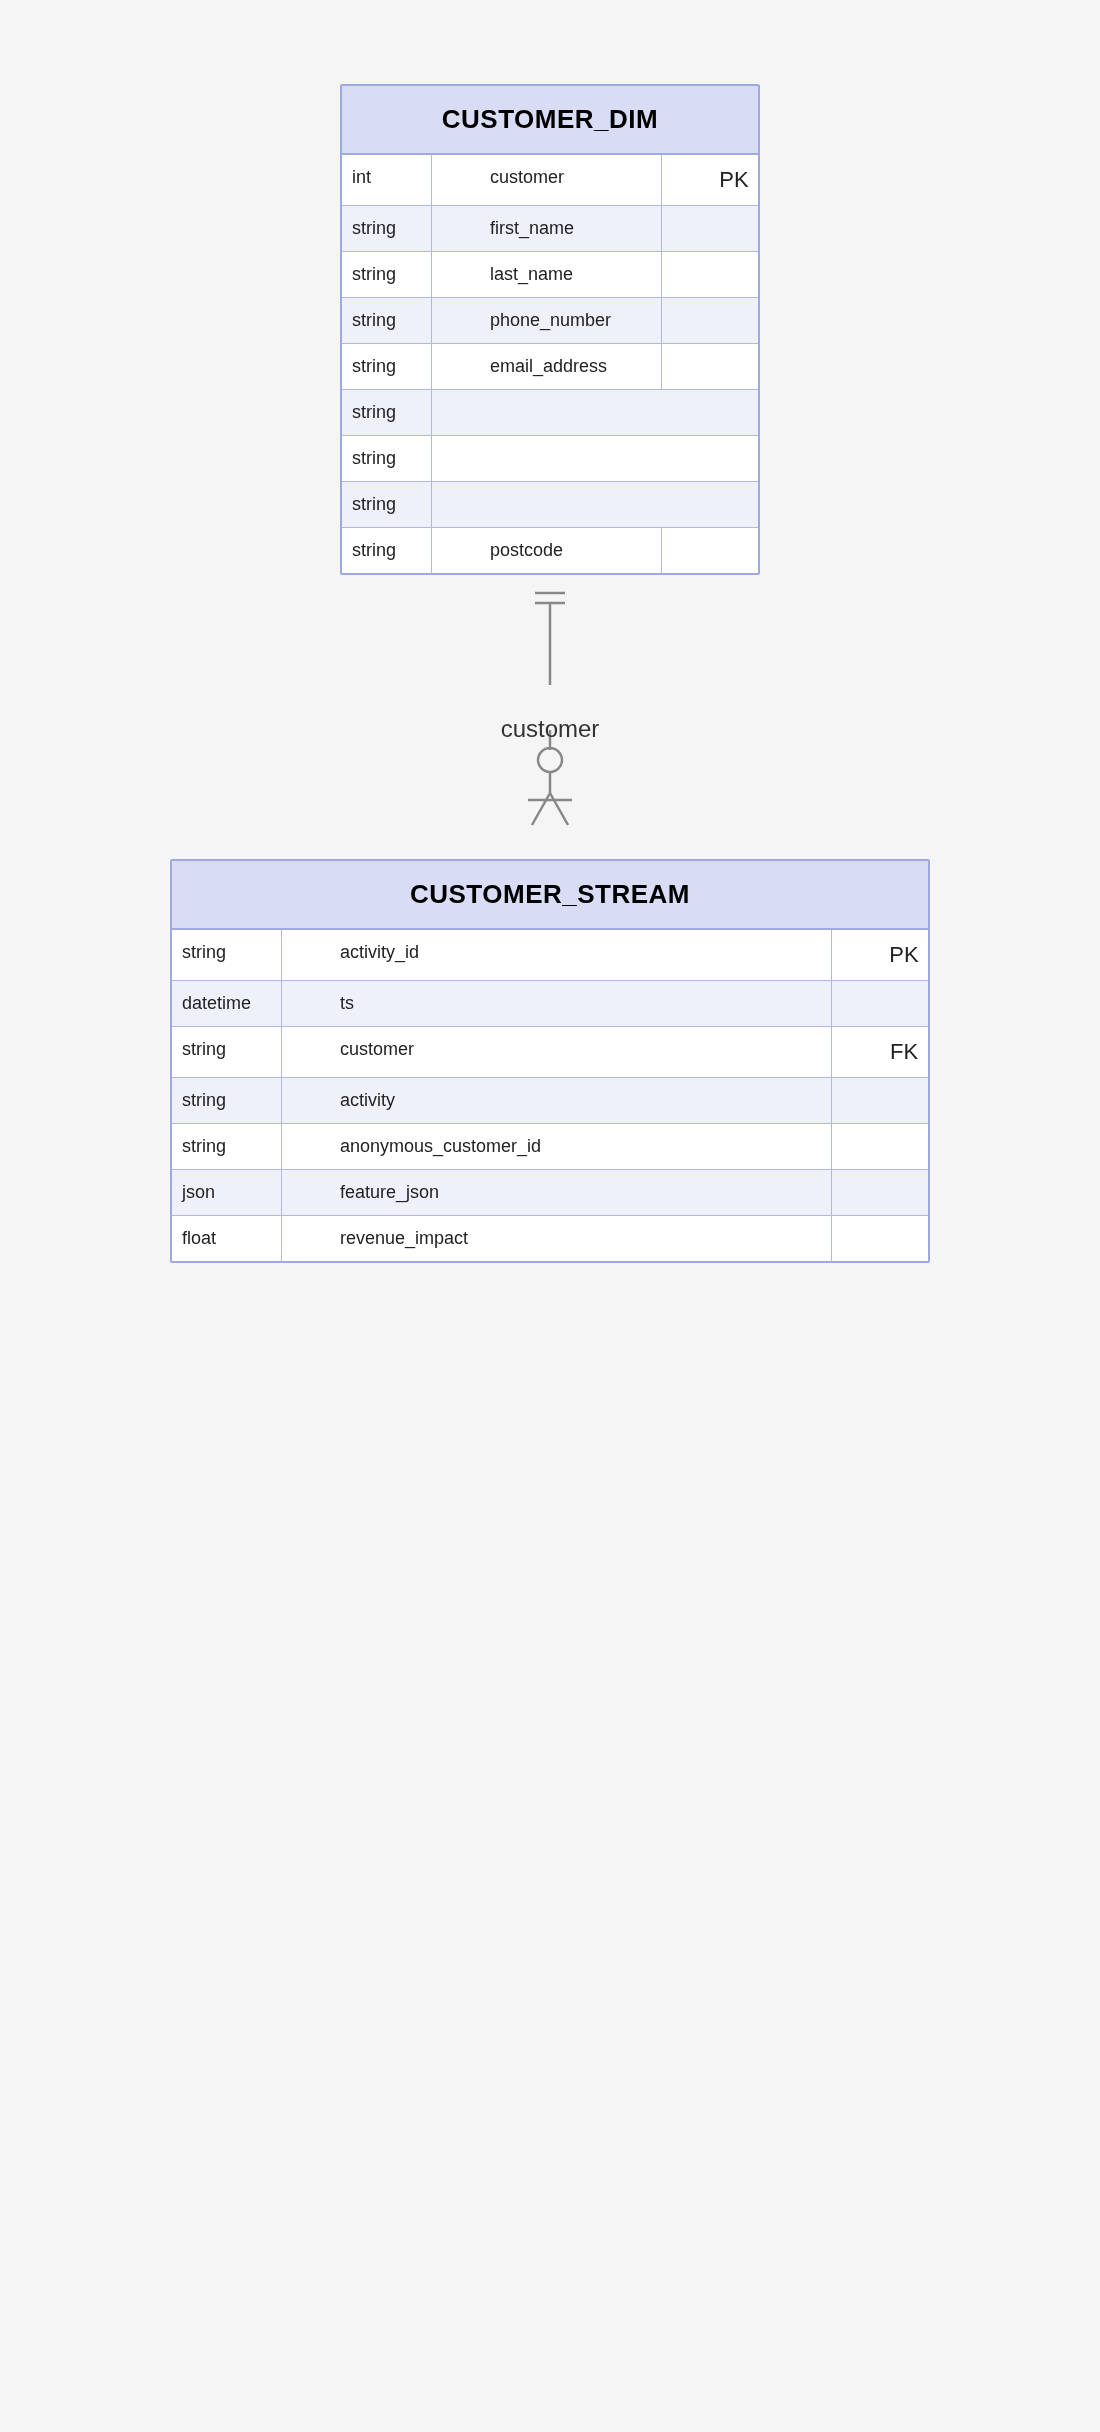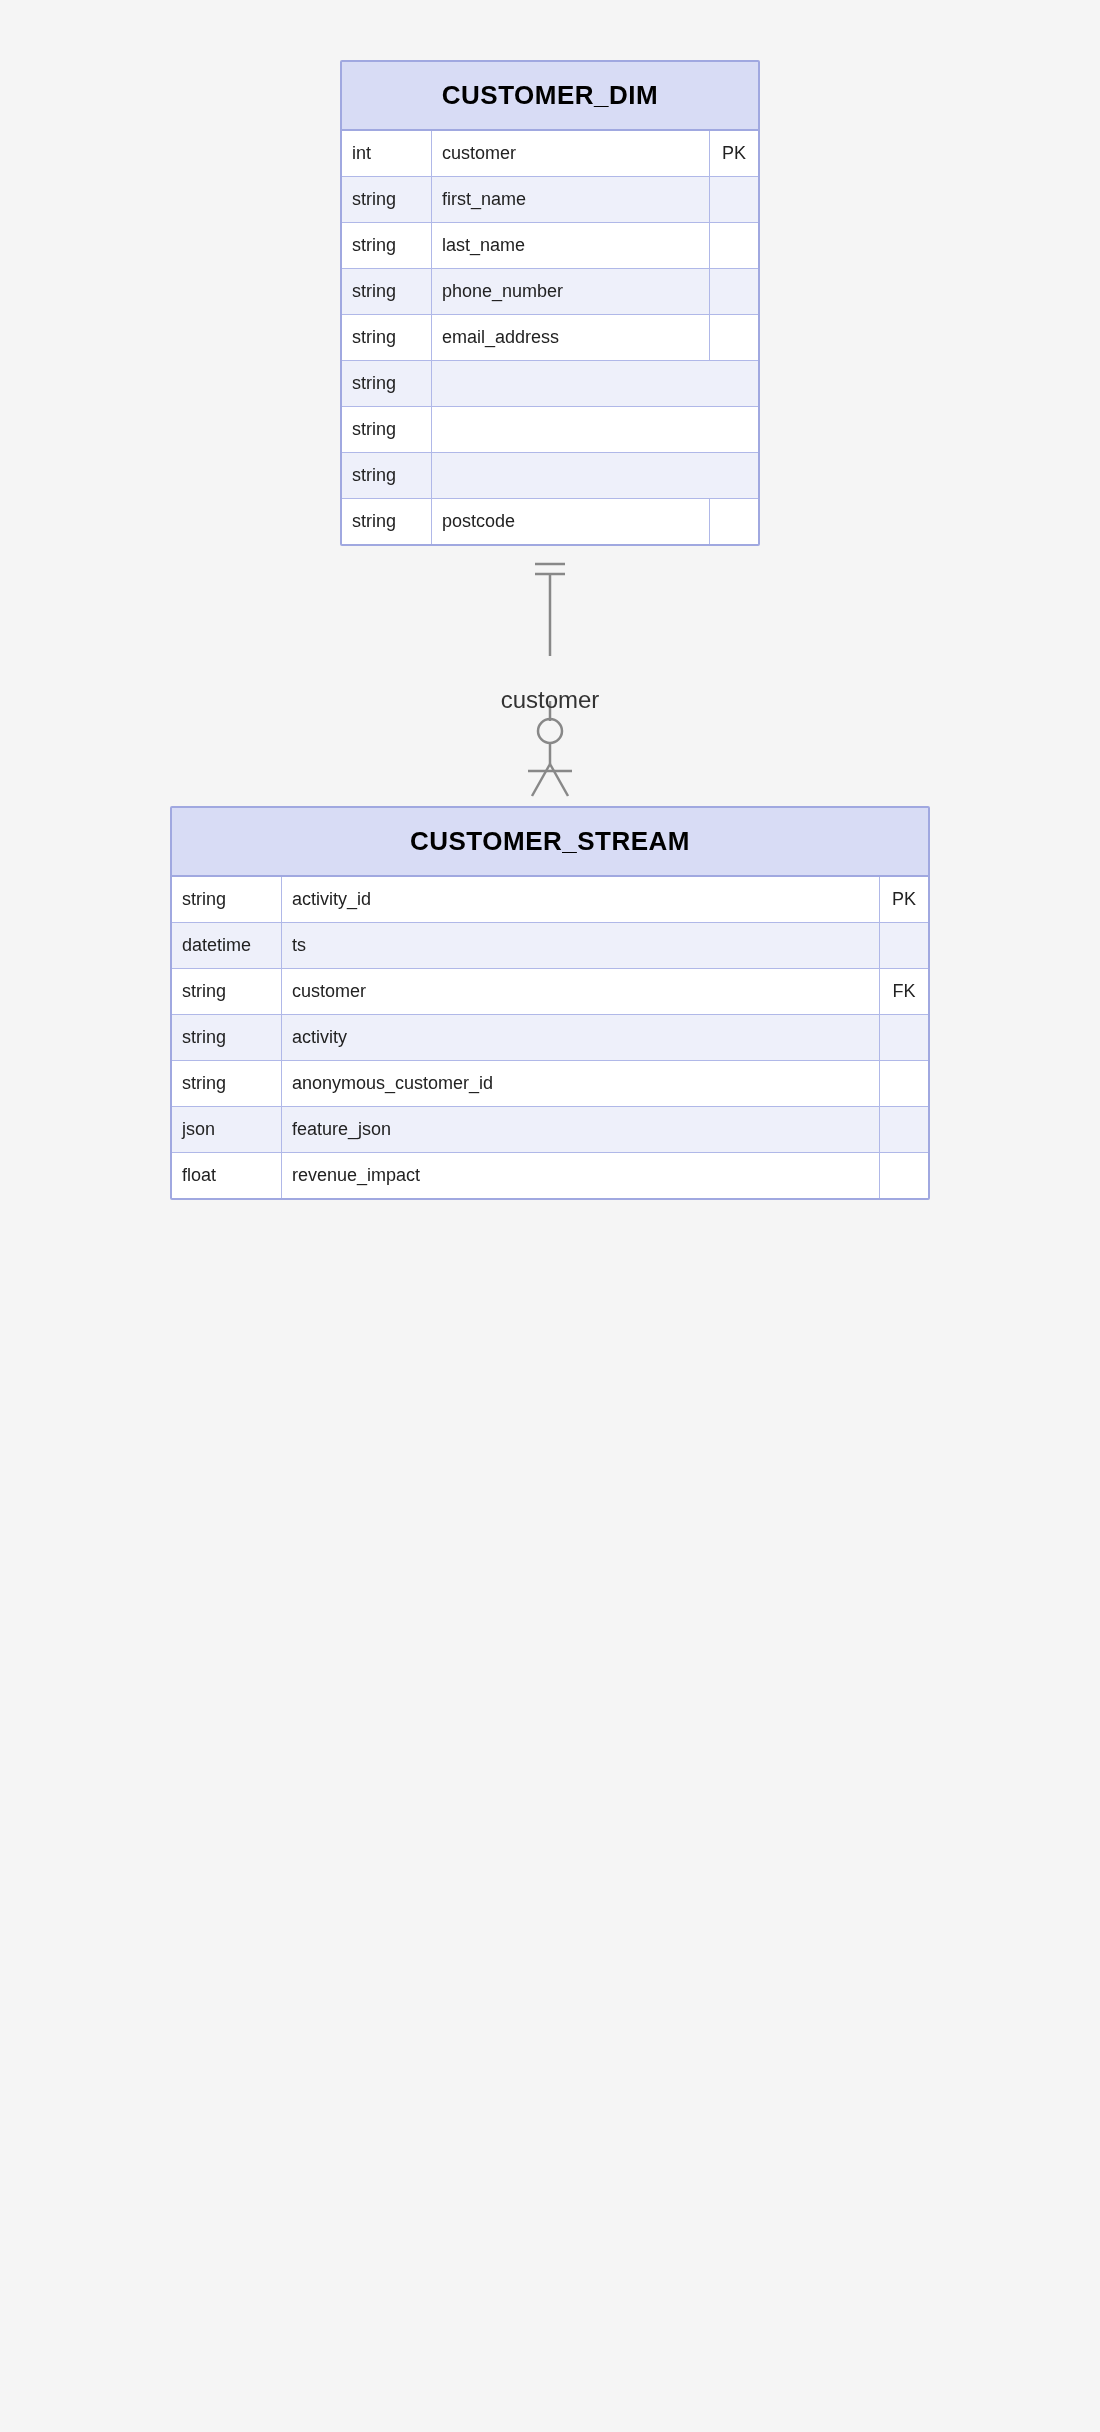--- a/index.html
+++ b/index.html
@@ -19,35 +19,37 @@
       flex-direction: column;
       align-items: center;
       gap: 0;
     }
 
     .table-box {
       border: 2px solid #a0a8e0;
       background: #f97316;
       width: 420px;
       border-radius: 2px;
+      margin-top: 24px;
     }
 
     .table-header {
       background: #d8dcf5;
       text-align: center;
       font-size: 26px;
       font-weight: bold;
       padding: 18px 10px;
       border-bottom: 2px solid #a0a8e0;
       letter-spacing: 0.5px;
     }
 
     .table-row {
       display: flex;
       border-bottom: 1px solid #b0b8e8;
+      gap: 48px;
     }
 
     .table-row:last-child {
       border-bottom: none;
     }
 
     .table-row.shaded {
       background: #eef0fa;
     }
 
@@ -69,21 +71,21 @@
       padding: 12px 10px;
       font-size: 18px;
       border-right: 1px solid #b0b8e8;
       color: #222;
     }
 
     .cell-key {
       width: 48px;
       min-width: 48px;
       padding: 12px 8px;
-      font-size: 18px;
+      font-size: 22px;
       text-align: center;
       color: #222;
     }
 
     
     .connector {
       display: flex;
       flex-direction: column;
       align-items: center;
       position: relative;

